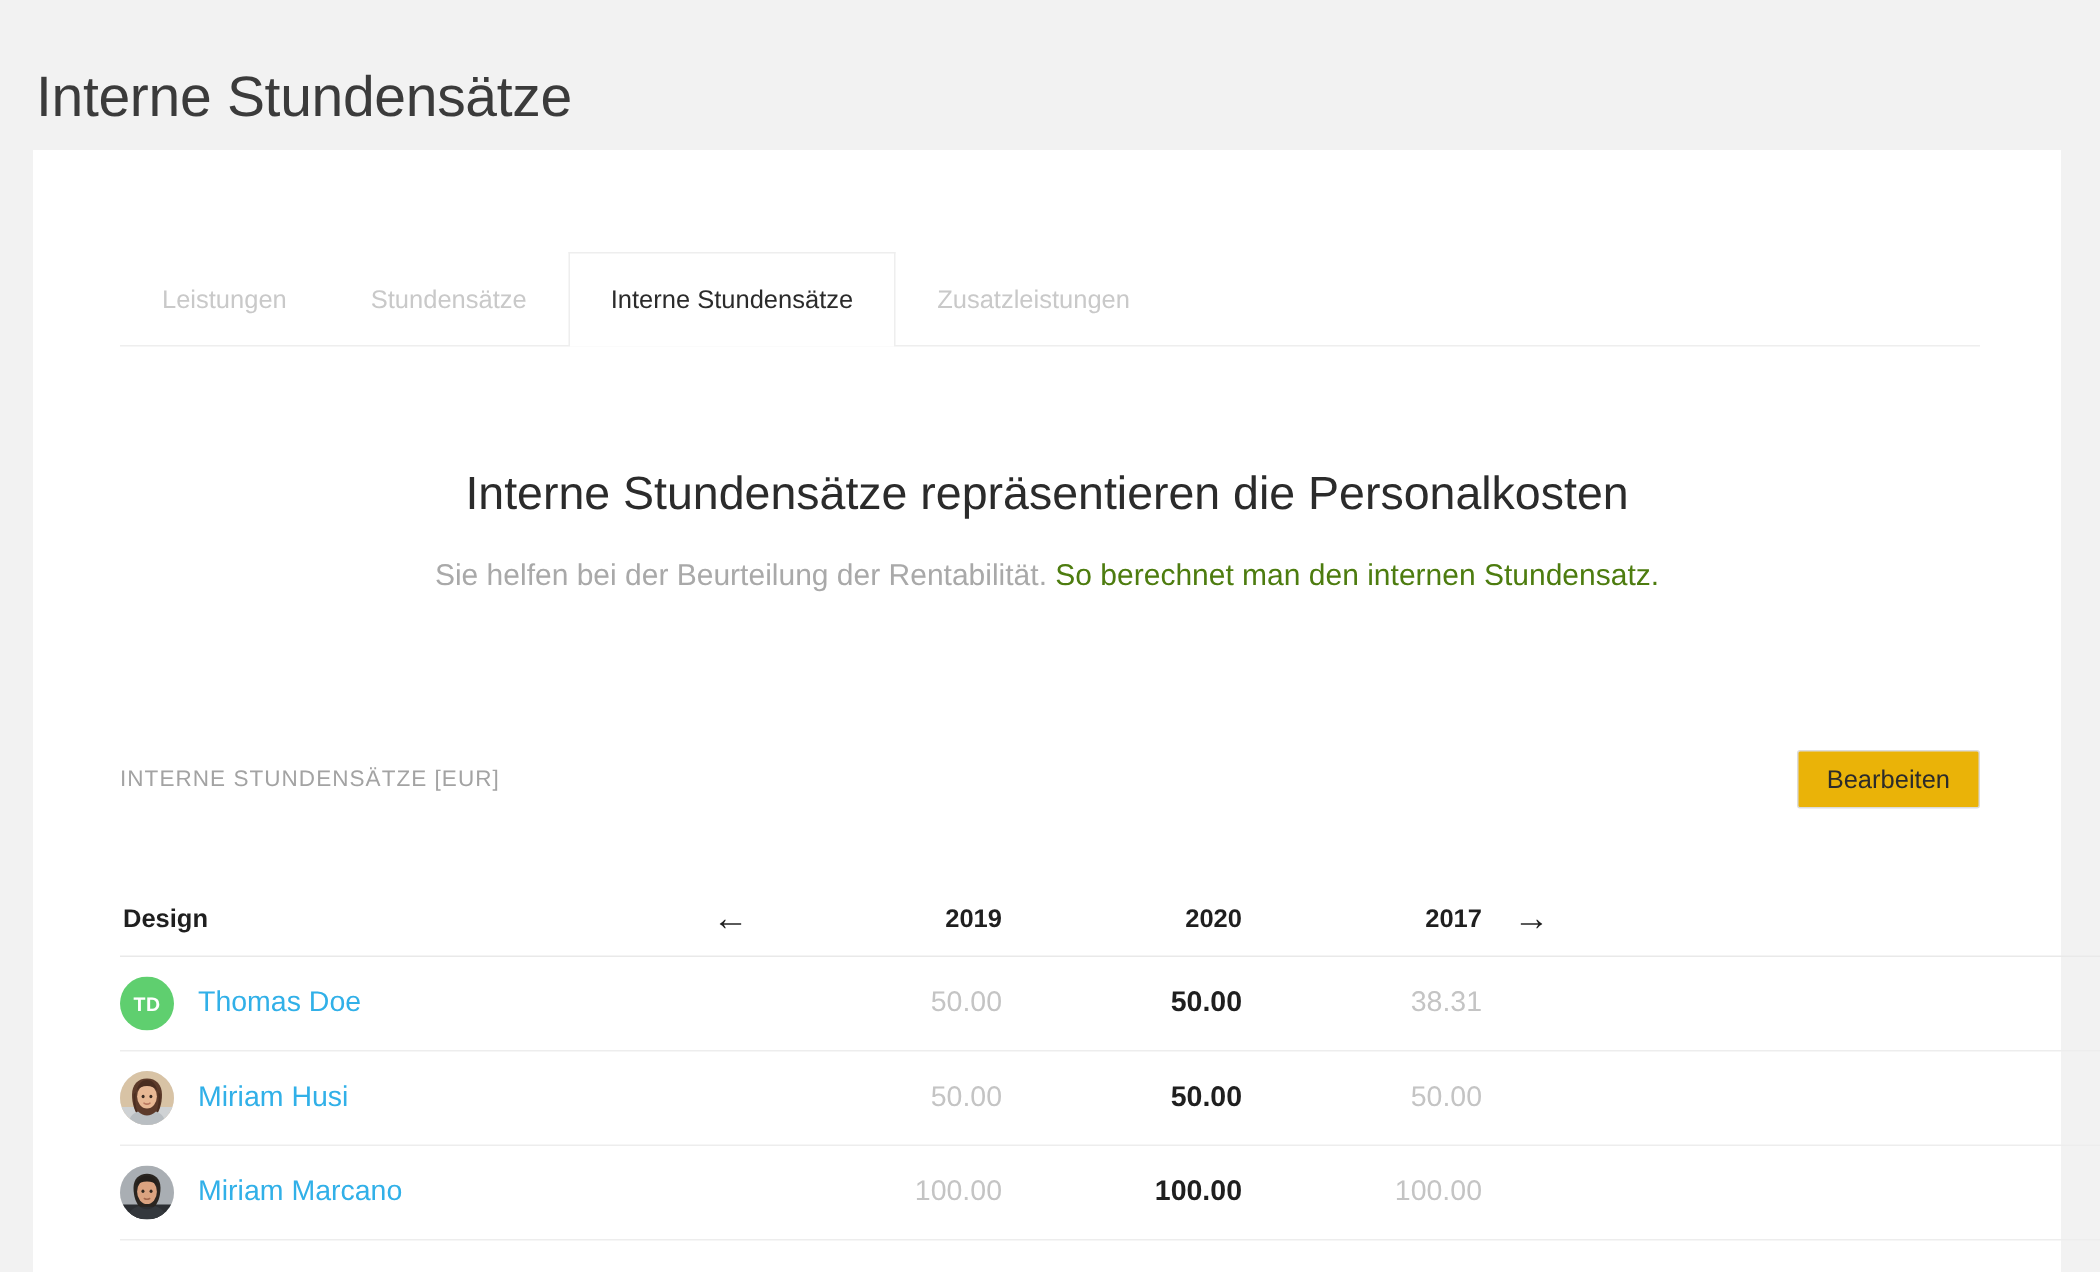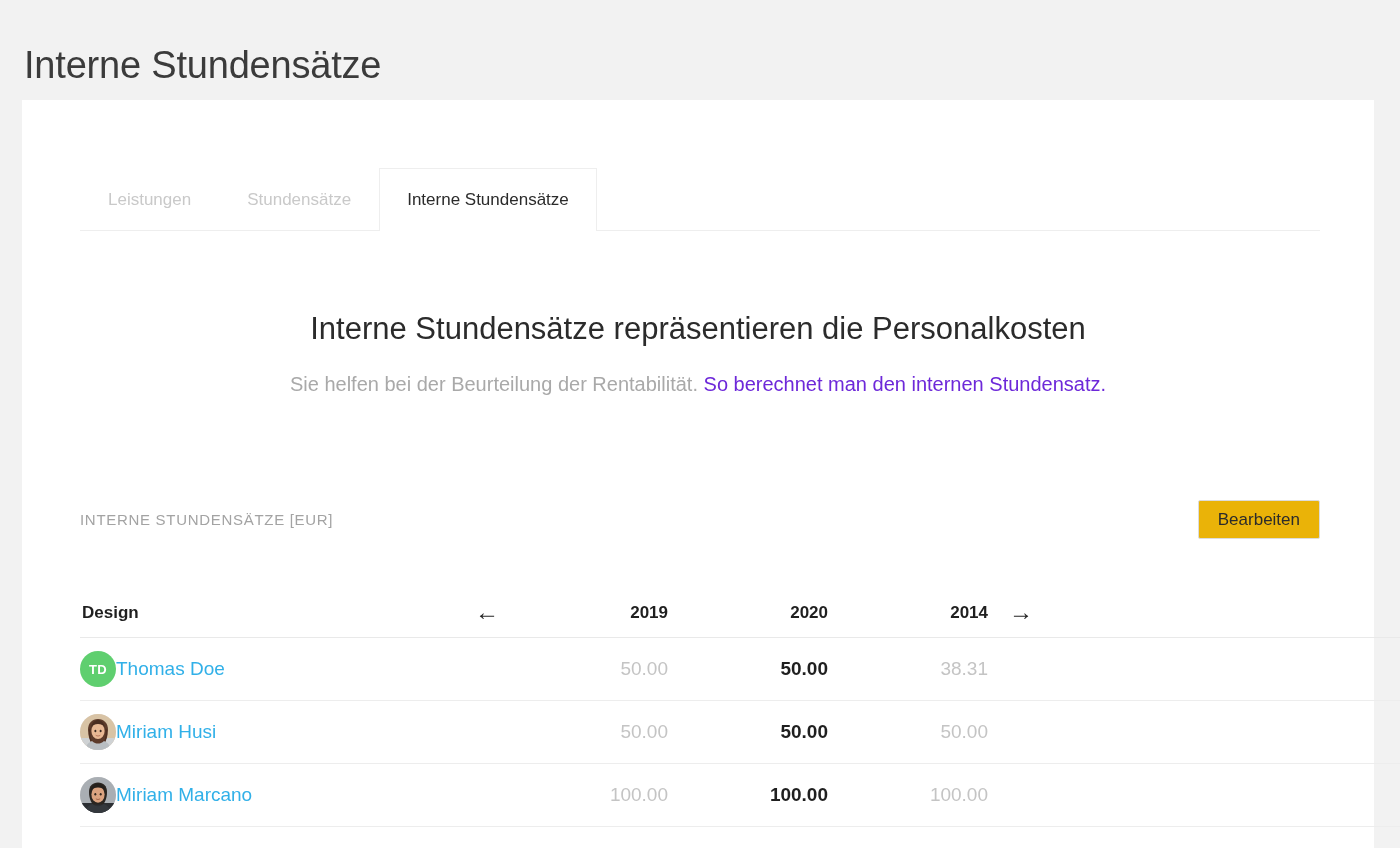--- a/index.html
+++ b/index.html
@@ -94,21 +94,21 @@
     line-height: 1.25;
     margin: 0;
   }
   .hero-sub {
     margin-top: 24px;
     font-size: 20px;
     color: #a9a9a9;
     font-weight: 400;
   }
   .hero-sub .hero-link {
-    color: #6d28d9;
+    color: #4d7c0f;
     text-decoration: none;
     cursor: pointer;
   }
 
   
   .section-head {
     position: absolute;
     left: 58px;
     top: 395px;
     width: 1240px;
@@ -188,20 +188,21 @@
   .data-row td {
     height: 62px;
     border-bottom: 1px solid #ededed;
   }
   .cell-name {
     text-align: left;
   }
   .name-wrap {
     display: flex;
     align-items: center;
+    gap: 16px;
   }
   .avatar {
     width: 36px;
     height: 36px;
     border-radius: 50%;
     flex: 0 0 36px;
     overflow: hidden;
     position: relative;
     background: #e8e8e8;
   }
@@ -248,20 +249,23 @@
 
   <div class="tabs" id="tab-bar">
       <div class="tab">
         <span>Leistungen</span>
       </div>
       <div class="tab">
         <span>Stundensätze</span>
       </div>
       <div class="tab active">
         <span>Interne Stundensätze</span>
+      </div>
+      <div class="tab">
+        <span>Zusatzleistungen</span>
       </div>
     </div>
 
   <div class="hero">
     <div class="hero-title">Interne Stundensätze repräsentieren die Personalkosten</div>
     <div class="hero-sub">
       <span>Sie helfen bei der Beurteilung der Rentabilität.</span>
       <a class="hero-link" href="#">So berechnet man den internen Stundensatz.</a>
     </div>
   </div>
@@ -282,21 +286,21 @@
       <col class="col-pad">
     </colgroup>
     <thead>
       <tr class="th-row">
         <th class="th-name">Design</th>
         <th class="th-arrow">
           <span class="arrow-glyph">←</span>
         </th>
         <th class="th-year">2019</th>
         <th class="th-year">2020</th>
-        <th class="th-year">2014</th>
+        <th class="th-year">2017</th>
         <th class="th-arrow">
           <span class="arrow-glyph">→</span>
         </th>
         <th></th>
       </tr>
     </thead>
     <tbody id="table-body">
         <tr class="data-row">
           <td class="cell-name">
             <div class="name-wrap">

